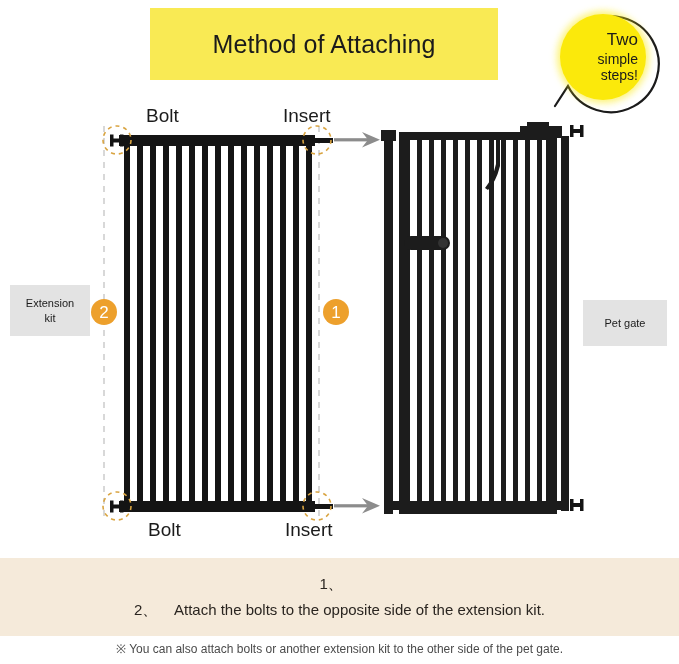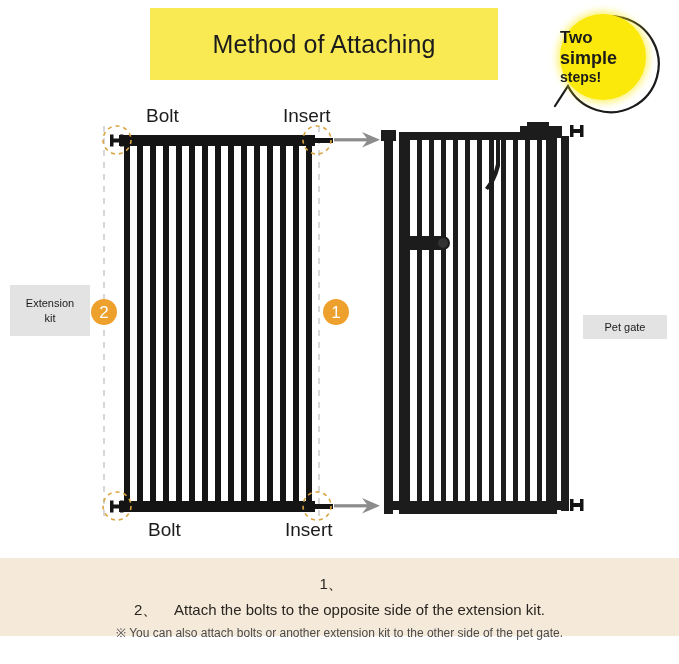--- a/index.html
+++ b/index.html
@@ -71,28 +71,27 @@
     box-shadow: 0 0 7px 3px rgba(251,233,11,0.55);
   }
   .badge-text {
     position: absolute;
     left: 33px;
     top: 12px;
     width: 78px;
     height: 86px;
     display: flex;
     flex-direction: column;
-    align-items: flex-start;
+    align-items: flex-end;
     justify-content: center;
     color: #1b1b1b;
     line-height: 1.18;
-    font-weight: bold;
   }
   .badge-l1 { font-size: 17px; }
-  .badge-l2 { font-size: 18px; }
+  .badge-l2 { font-size: 14px; }
   .badge-l3 { font-size: 14px; }
 
   
   .diagram {
     position: absolute;
     left: 0;
     top: 96px;
     width: 679px;
     height: 455px;
   }
@@ -126,22 +125,21 @@
   .tag-ext {
     left: 10px;
     top: 189px;
     width: 80px;
     height: 51px;
   }
   .tag-gate {
     left: 583px;
     top: 204px;
     width: 84px;
-    height: 24px;
-    margin-top: 15px;
+    height: 46px;
   }
 
   
   .step {
     position: absolute;
     width: 26px;
     height: 26px;
     border-radius: 50%;
     background: #EDA02C;
     color: #ffffff;
@@ -181,21 +179,21 @@
     white-space: nowrap;
     display: flex;
   }
   .p-num {
     display: inline-block;
     width: 40px;
   }
   .footnote {
     position: absolute;
     left: 0;
-    top: 624px;
+    top: 640px;
     width: 679px;
     text-align: center;
     font-size: 12px;
     color: #4a4a4a;
     white-space: nowrap;
   }
 </style>
 </head>
 <body>
 

